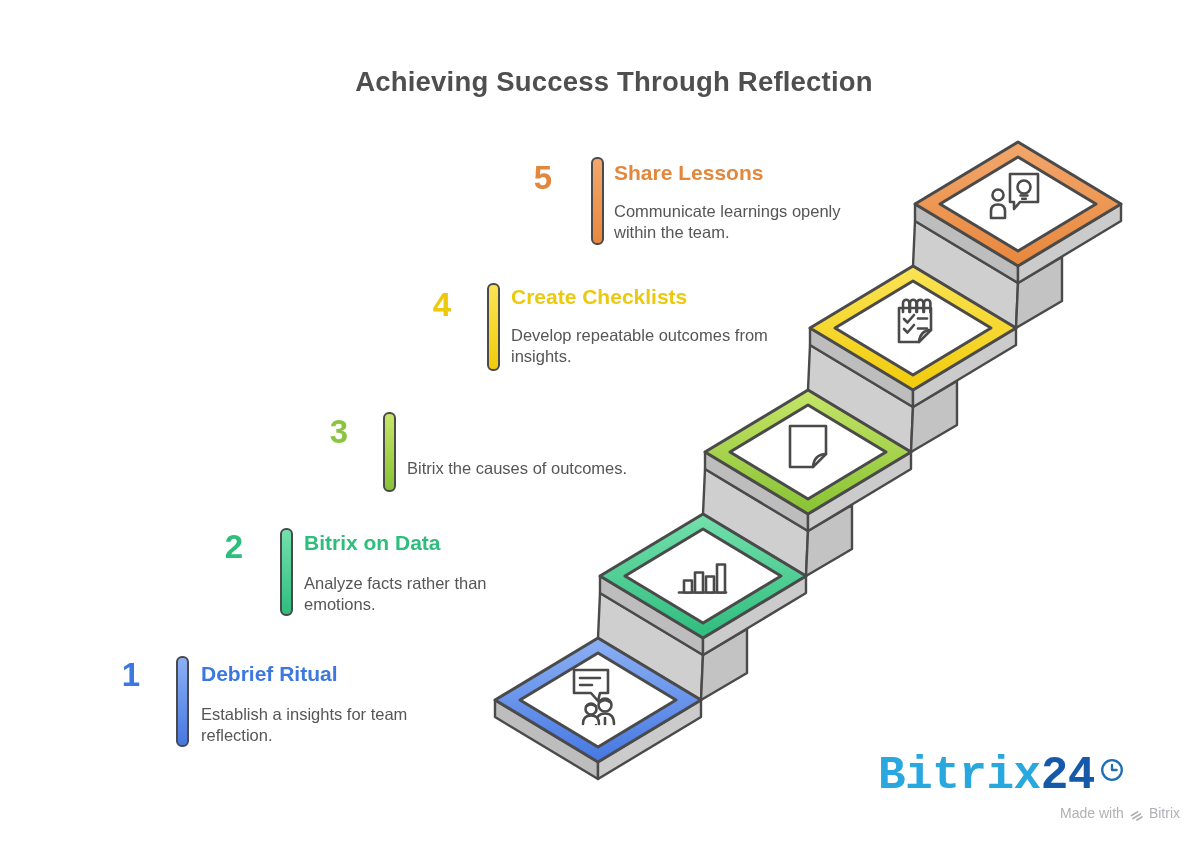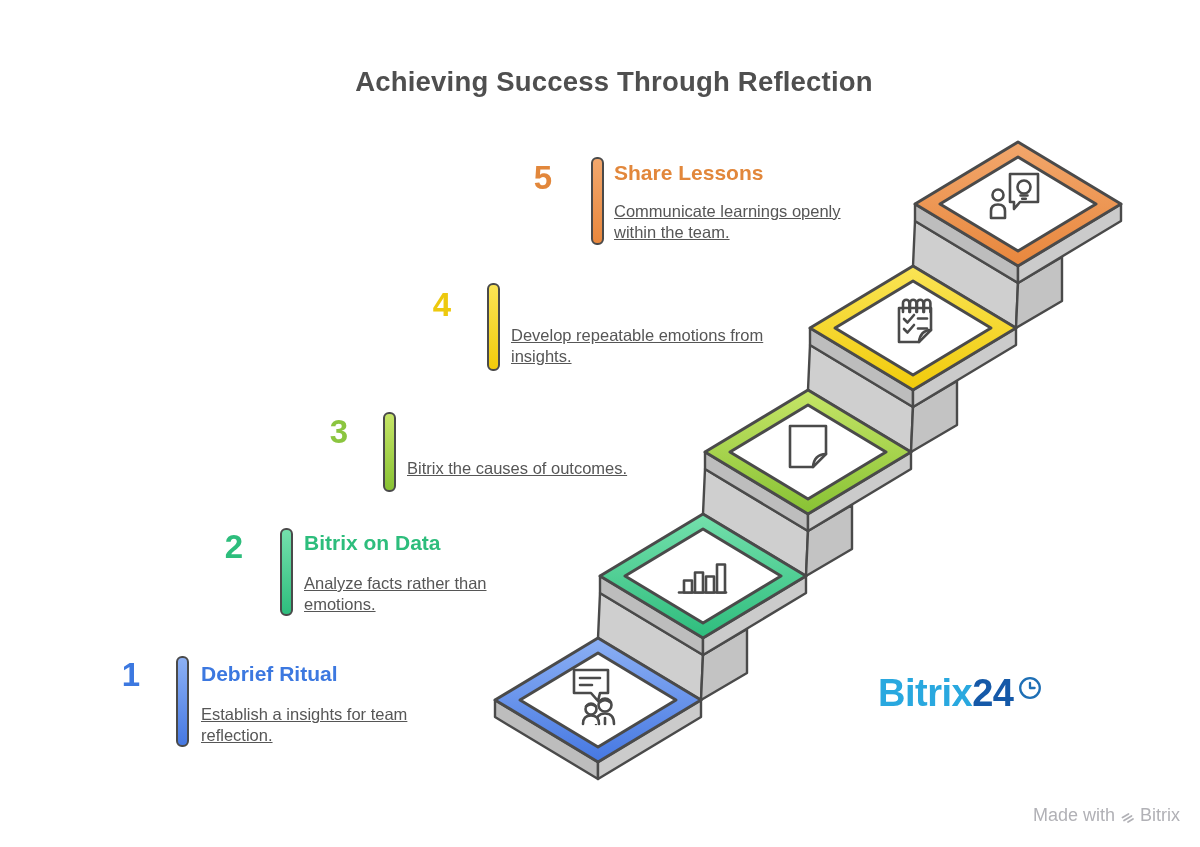--- a/index.html
+++ b/index.html
@@ -3,34 +3,34 @@
 <meta charset="utf-8">
 <style>
   html,body{margin:0;padding:0;background:#fff;}
   #canvas{position:relative;width:1200px;height:847px;background:#ffffff;overflow:hidden;
           font-family:"Liberation Sans",sans-serif;}
   #stairs{position:absolute;left:0;top:0;}
   .title{position:absolute;top:66px;left:0;width:1228px;text-align:center;
          font-size:27.5px;font-weight:bold;color:#4F4F4F;letter-spacing:.2px;}
   .num{position:absolute;width:40px;text-align:right;font-weight:bold;font-size:33px;}
   .head{position:absolute;font-weight:bold;font-size:21px;}
-  .desc{position:absolute;font-size:16.5px;line-height:1.26;color:#565656;text-decoration:underline;}
+  .desc{position:absolute;font-size:16.5px;line-height:1.26;color:#565656;}
   .bar{position:absolute;width:9px;border:2.6px solid #4A4A4A;border-radius:6px;}
   .c1{color:#3C78E0}.c2{color:#2DBD7C}.c3{color:#8BC53F}.c4{color:#EDC90E}.c5{color:#E2873B}
   .bar1{background:linear-gradient(#8CB0F4,#4678E2);}
   .bar2{background:linear-gradient(#74E0AC,#2EBD7D);}
   .bar3{background:linear-gradient(#C6E567,#88C234);}
   .bar4{background:linear-gradient(#FAE455,#F1CB0B);}
   .bar5{background:linear-gradient(#F2A76C,#E8873D);}
-  .logo{position:absolute;left:878px;top:672px;font-size:38px;font-weight:bold;
-        letter-spacing:-.5px;white-space:nowrap;}
+  .logo{position:absolute;left:878px;top:750px;font-size:46px;font-weight:bold;
+        letter-spacing:-.5px;white-space:nowrap;font-family:Liberation Mono, monospace;}
   .logo .p1{color:#29A8DF}.logo .p2{color:#1559A8}
   .logo svg{vertical-align:6px;margin-left:5px;}
   .watermark{position:absolute;right:20px;top:805px;display:flex;align-items:center;gap:5px;
-             font-size:18px;color:#B1B1B6;}
+             font-size:14px;color:#B1B1B6;}
   .wall{stroke:#4A4A4A;stroke-width:2.4;stroke-linejoin:round;}
   .dout{stroke:#4A4A4A;stroke-width:3;stroke-linejoin:round;}
   .din{fill:#ffffff;stroke:#4A4A4A;stroke-width:3;stroke-linejoin:round;}
   .ic{fill:none;stroke:#4A4A4A;stroke-width:2.6;stroke-linejoin:round;stroke-linecap:round;}
   .icw{fill:#ffffff;stroke:#4A4A4A;stroke-width:2.6;stroke-linejoin:round;stroke-linecap:round;}
 </style>
 </head>
 <body>
 
 <div id="canvas">
@@ -149,21 +149,22 @@
     </g>
   </svg>
 
   <div class="num c5" style="left:512px;top:159px">5</div>
   <div class="bar bar5" style="left:591px;top:157px;height:84px"></div>
   <div class="head c5" style="left:614px;top:161px">Share Lessons</div>
   <div class="desc" style="left:614px;top:201px;width:265px">Communicate learnings openly within the team.</div>
 
   <div class="num c4" style="left:411px;top:286px">4</div>
   <div class="bar bar4" style="left:487px;top:283px;height:84px"></div>
-  <div class="desc" style="left:511px;top:325px;width:305px">Develop repeatable emotions from insights.</div>
+  <div class="head c4" style="left:511px;top:285px">Create Checklists</div>
+  <div class="desc" style="left:511px;top:325px;width:305px">Develop repeatable outcomes from insights.</div>
 
   <div class="num c3" style="left:308px;top:413px">3</div>
   <div class="bar bar3" style="left:383px;top:412px;height:76px"></div>
   <div class="desc" style="left:407px;top:458px;width:310px">Bitrix the causes of outcomes.</div>
 
   <div class="num c2" style="left:203px;top:528px">2</div>
   <div class="bar bar2" style="left:280px;top:528px;height:84px"></div>
   <div class="head c2" style="left:304px;top:531px">Bitrix on Data</div>
   <div class="desc" style="left:304px;top:573px;width:225px">Analyze facts rather than emotions.</div>
 

